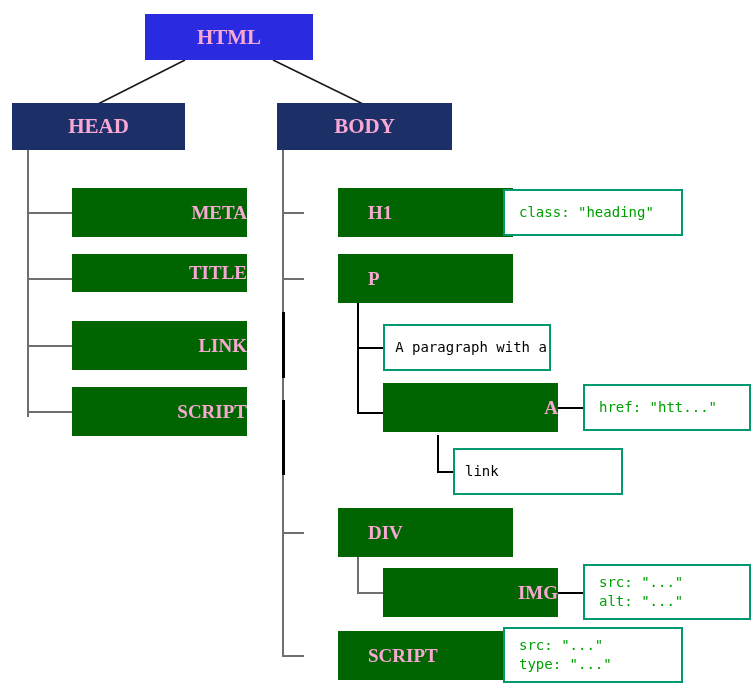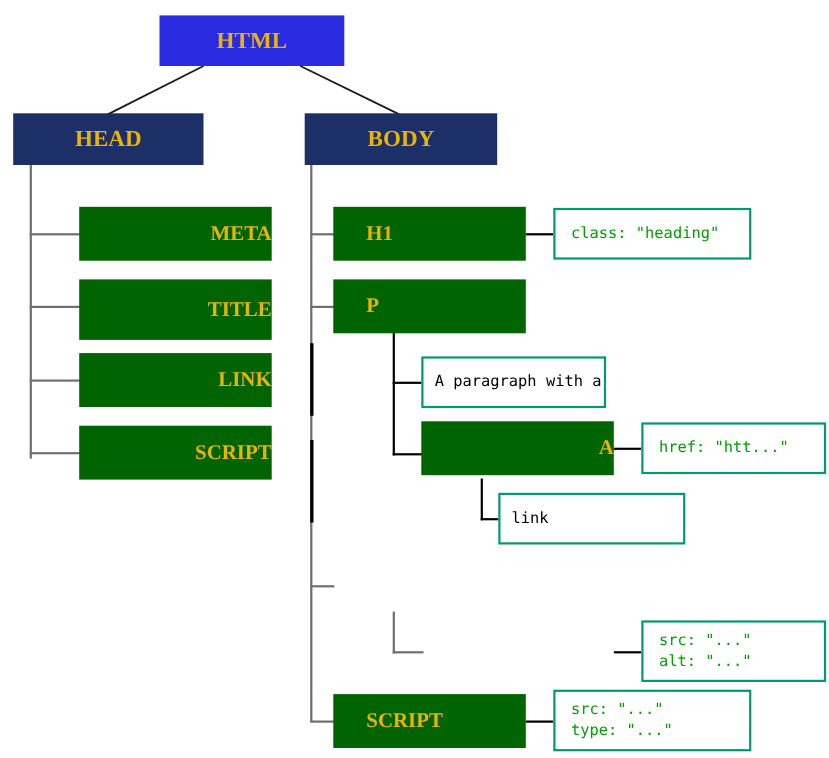--- a/index.html
+++ b/index.html
@@ -15,21 +15,21 @@
     width: 754px;
     height: 689px;
     background: #ffffff;
     overflow: hidden;
   }
 
   
   .node {
     position: absolute;
     box-sizing: border-box;
-    color: #eab308;
+    color: #f9a8d4;
     font-family: "Liberation Serif", serif;
     font-weight: bold;
     display: flex;
     align-items: center;
     white-space: nowrap;
   }
   .node.root {
     background: #2a2ae0;
     justify-content: center;
     font-size: 21px;
@@ -37,21 +37,21 @@
   .node.section {
     background: #1c2f66;
     justify-content: center;
     font-size: 21px;
   }
   .node.tag {
     background: #006400;
     font-size: 19px;
   }
   .node.tag.center { justify-content: flex-end; }
-  .node.tag.left   { justify-content: flex-start; padding-left: 30px; }
+  .node.tag.left   { justify-content: flex-start; padding-left: 30px; margin-left: 35px; }
 
   
   .attrbox {
     position: absolute;
     box-sizing: border-box;
     background: #ffffff;
     border: 2px solid #009970;
     font-family: "DejaVu Sans Mono", monospace;
     font-size: 14px;
     display: flex;
@@ -127,38 +127,44 @@
     <span>BODY</span>
   </div>
 
   <div class="node section" style="left:12px; top:103px; width:173px; height:47px;">
     <span>HEAD</span>
   </div>
 
   <div class="node tag center" style="left:72px; top:188px; width:175px; height:49px;">
     <span>META</span>
   </div>
-  <div class="node tag center" style="left:72px; top:254px; width:175px; height:55px;">
+  <div class="node tag center" style="left:72px; top:254px; width:175px; height:38px;">
     <span>TITLE</span>
   </div>
   <div class="node tag center" style="left:72px; top:321px; width:175px; height:49px;">
     <span>LINK</span>
   </div>
   <div class="node tag center" style="left:72px; top:387px; width:175px; height:49px;">
     <span>SCRIPT</span>
   </div>
 
   <div class="node tag left" style="left:303px; top:188px; width:175px; height:49px;">
     <span>H1</span>
   </div>
   <div class="node tag left" style="left:303px; top:254px; width:175px; height:49px;">
     <span>P</span>
   </div>
   <div class="node tag center" style="left:383px; top:383px; width:175px; height:49px;">
     <span>A</span>
+  </div>
+  <div class="node tag left" style="left:303px; top:508px; width:175px; height:49px;">
+    <span>DIV</span>
+  </div>
+  <div class="node tag center" style="left:383px; top:568px; width:175px; height:49px;">
+    <span>IMG</span>
   </div>
   <div class="node tag left" style="left:303px; top:631px; width:175px; height:49px;">
     <span>SCRIPT</span>
   </div>
 
   <div class="attrbox attr" style="left:503px; top:189px; width:180px; height:47px;">
     <span>class: "heading"</span>
   </div>
 
   <div class="attrbox textn wide" style="left:383px; top:324px; width:168px; height:47px;">

